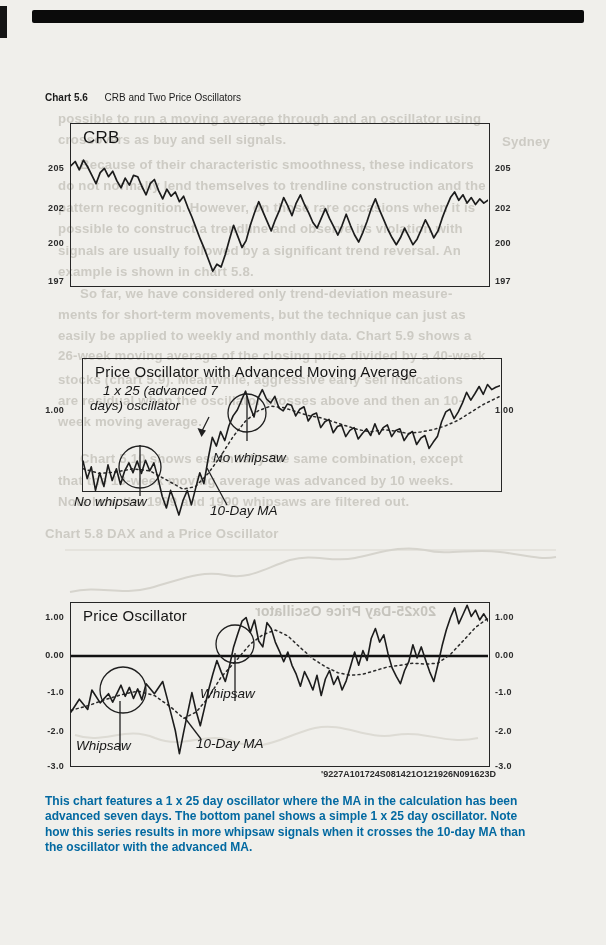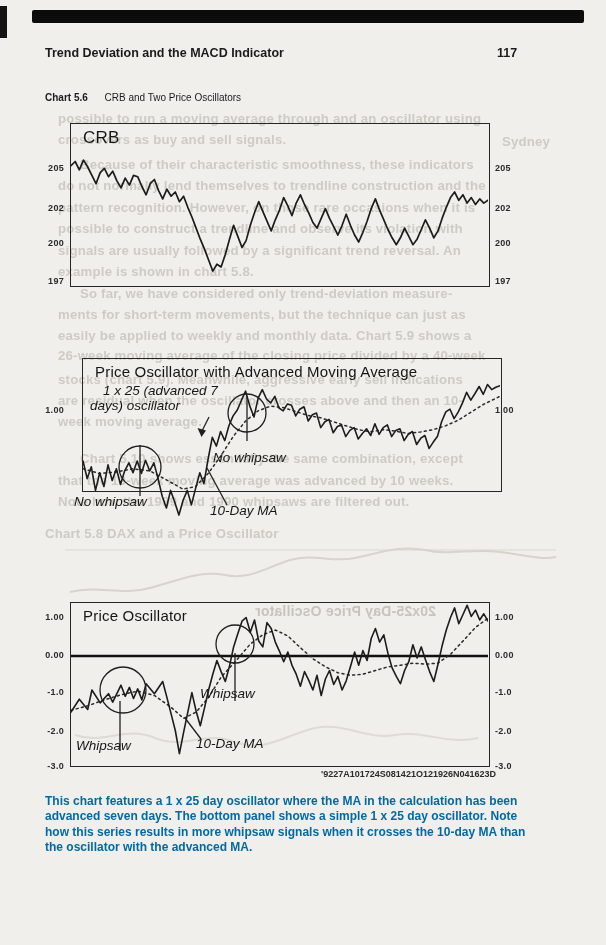--- a/index.html
+++ b/index.html
@@ -62,24 +62,20 @@
       <div class="ghost" style="left: 58px; top: 372px;">stocks (chart 5.9). Meanwhile, aggressive early sell indications</div>
       <div class="ghost" style="left: 58px; top: 393px;">are residual when the oscillator crosses above and then an 10-</div>
       <div class="ghost" style="left: 58px; top: 414px;">week moving average.</div>
       <div class="ghost" style="left: 80px; top: 451px;">Chart 5.10 shows essentially the same combination, except</div>
       <div class="ghost" style="left: 58px; top: 473px;">that the 13-week moving average was advanced by 10 weeks.</div>
       <div class="ghost" style="left: 58px; top: 494px;">Note how the 1989 and 1990 whipsaws are filtered out.</div>
       <div class="ghost" style="left: 45px; top: 526px;">Chart 5.8   DAX and a Price Oscillator</div>
       <div class="ghost mirrored" style="left: 255px; top: 603px;">20x25-Day Price Oscillator</div>
     </div>
 
-  <div class="header-row">
-    <span>Trend Deviation and the MACD Indicator</span>
-    <span class="pageno">117</span>
-  </div>
 
   <div class="chart-label-row">
     <span class="num">Chart 5.6</span>
     <span class="ttl">CRB and Two Price Oscillators</span>
   </div>
 
   <div class="panel" style="left:70px;top:123px;width:420px;height:164px;">
     <div class="panel-title big">CRB</div>
     <svg width="417" height="161" viewBox="0 0 417 161">
       <polyline class="series-solid thick" points="0.0,41.6 4.2,37.5 8.3,45.8 12.5,36.1 16.7,43.0 20.9,51.4 25.0,59.7 29.2,48.6 33.4,44.4 37.5,52.7 41.7,47.2 45.9,56.9 50.0,63.8 54.2,54.1 58.4,61.1 62.5,51.4 66.7,52.7 70.9,62.5 75.1,70.8 79.2,59.7 83.4,55.5 87.6,66.6 91.7,74.9 95.9,65.2 100.1,72.2 104.3,68.0 108.4,77.7 112.6,72.2 116.8,83.3 120.9,93.0 125.1,104.1 129.3,115.2 133.4,124.9 137.6,136.0 141.8,147.1 145.9,140.2 150.1,143.0 154.3,130.5 158.5,115.2 162.6,101.3 166.8,112.4 171.0,123.5 175.1,116.6 179.3,101.3 183.5,88.8 187.7,77.7 191.8,87.4 196.0,97.2 200.2,106.9 204.3,95.8 208.5,86.1 212.7,73.6 216.8,81.9 221.0,91.6 225.2,79.1 229.4,70.8 233.5,80.5 237.7,88.8 241.9,98.5 246.0,104.1 250.2,94.4 254.4,84.7 258.5,94.4 262.7,102.7 266.9,111.0 271.1,101.3 275.2,90.2 279.4,101.3 283.6,111.0 287.7,118.0 291.9,108.3 296.1,97.2 300.2,84.7 304.4,74.9 308.6,86.1 312.8,95.8 316.9,105.5 321.1,113.8 325.3,120.7 329.4,113.8 333.6,104.1 337.8,112.4 341.9,120.7 346.1,115.2 350.3,105.5 354.4,95.8 358.6,104.1 362.8,113.8 367.0,106.9 371.1,94.4 375.3,83.3 379.5,73.6 383.6,68.0 387.8,76.3 392.0,70.8 396.1,79.1 400.3,73.6 404.5,80.5 408.7,74.9 412.8,79.1 417.0,76.3"></polyline>
@@ -134,21 +130,21 @@
       <span>24</span>
       <span>S</span>
       <span>08</span>
       <span>14</span>
       <span>21</span>
       <span>O</span>
       <span>12</span>
       <span>19</span>
       <span>26</span>
       <span>N</span>
-      <span>04</span>
+      <span>09</span>
       <span>16</span>
       <span>23</span>
       <span>D</span>
     </div>
 
   <div class="caption">
     <div>This chart features a 1 x 25 day oscillator where the MA in the calculation has been</div>
     <div>advanced seven days. The bottom panel shows a simple 1 x 25 day oscillator. Note</div>
     <div>how this series results in more whipsaw signals when it crosses the 10-day MA than</div>
     <div>the oscillator with the advanced MA.</div>

